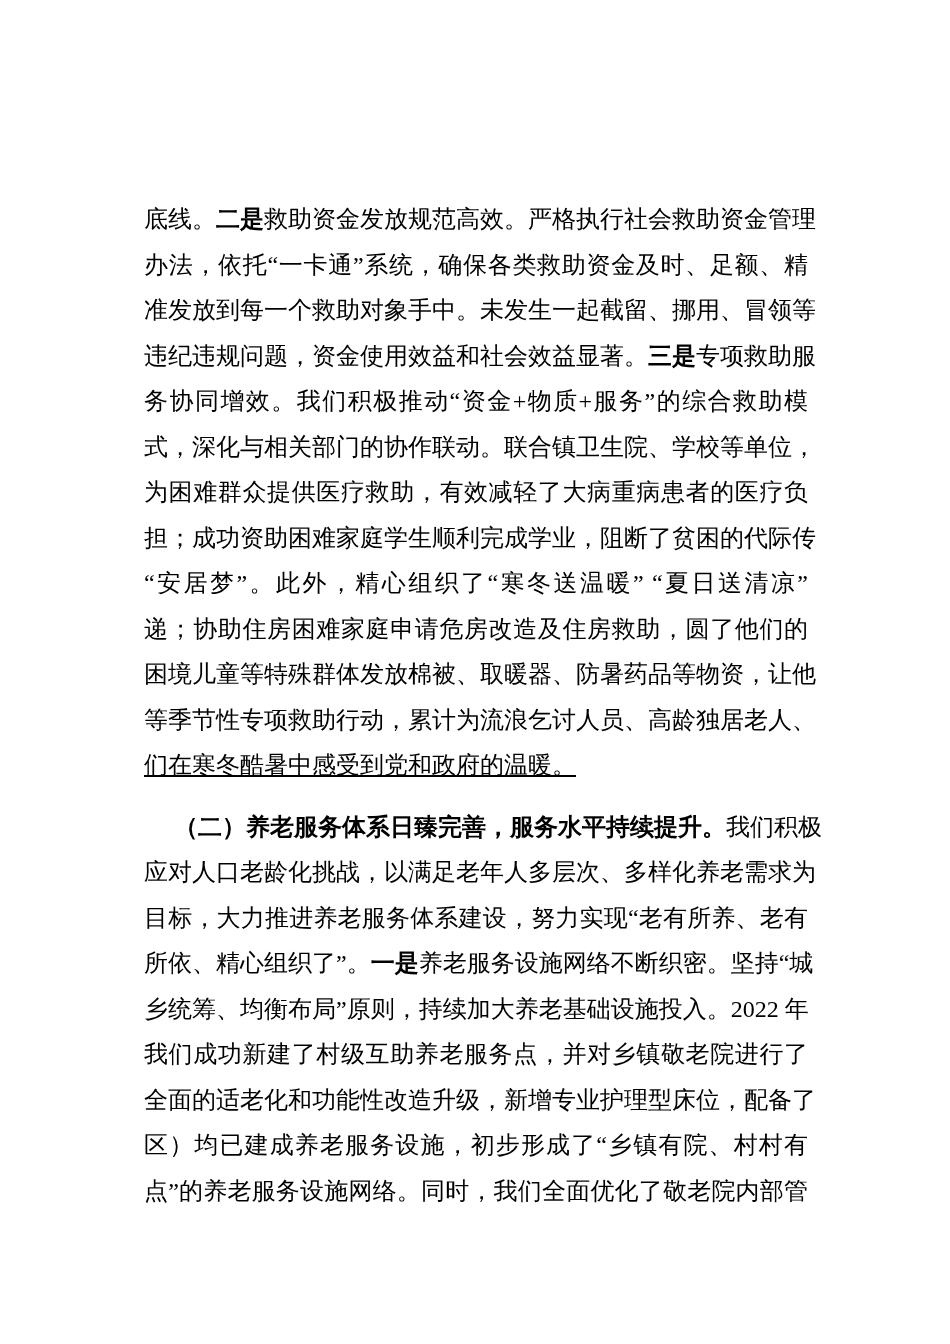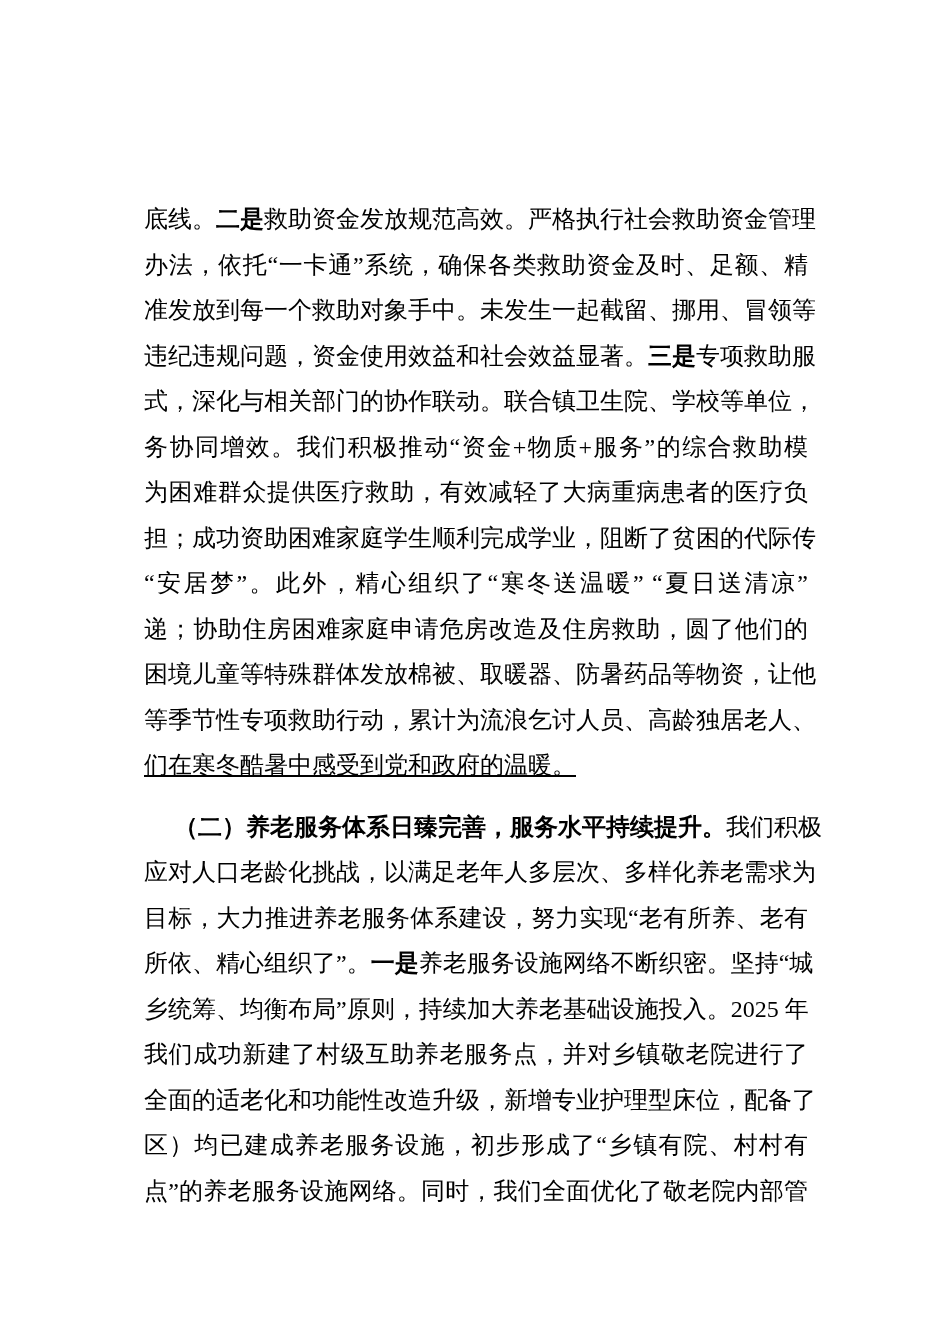--- a/index.html
+++ b/index.html
@@ -53,35 +53,35 @@
 </head>
 <body>
 
 <div class="page">
   <div class="doc-body" style="color: rgb(0, 0, 0);">
       <div class="paragraph">
         <div class="line"><span class="run">底线。</span><span class="run bold">二是</span><span class="run">救助资金发放规范高效。严格执行社会救助资金管理</span></div>
         <div class="line"><span class="run">办法，依托“一卡通”系统，确保各类救助资金及时、足额、精</span></div>
         <div class="line"><span class="run">准发放到每一个救助对象手中。未发生一起截留、挪用、冒领等</span></div>
         <div class="line"><span class="run">违纪违规问题，资金使用效益和社会效益显著。</span><span class="run bold">三是</span><span class="run">专项救助服</span></div>
+        <div class="line"><span class="run">务协同增效。我们积极推动“资金+物质+服务”的综合救助模</span></div>
         <div class="line"><span class="run">式，深化与相关部门的协作联动。联合镇卫生院、学校等单位，</span></div>
-        <div class="line"><span class="run">务协同增效。我们积极推动“资金+物质+服务”的综合救助模</span></div>
         <div class="line"><span class="run">为困难群众提供医疗救助，有效减轻了大病重病患者的医疗负</span></div>
         <div class="line"><span class="run">担；成功资助困难家庭学生顺利完成学业，阻断了贫困的代际传</span></div>
         <div class="line"><span class="run">“安居梦”。此外，精心组织了“寒冬送温暖” “夏日送清凉”</span></div>
         <div class="line"><span class="run">递；协助住房困难家庭申请危房改造及住房救助，圆了他们的</span></div>
         <div class="line"><span class="run">困境儿童等特殊群体发放棉被、取暖器、防暑药品等物资，让他</span></div>
         <div class="line"><span class="run">等季节性专项救助行动，累计为流浪乞讨人员、高龄独居老人、</span></div>
         <div class="line last"><span class="run">们在寒冬酷暑中感受到党和政府的温暖。</span></div>
       </div>
       <div class="paragraph">
         <div class="line indent"><span class="run bold">（二）养老服务体系日臻完善，服务水平持续提升。</span><span class="run">我们积极</span></div>
         <div class="line"><span class="run">应对人口老龄化挑战，以满足老年人多层次、多样化养老需求为</span></div>
         <div class="line"><span class="run">目标，大力推进养老服务体系建设，努力实现“老有所养、老有</span></div>
         <div class="line"><span class="run">所依、精心组织了”。</span><span class="run bold">一是</span><span class="run">养老服务设施网络不断织密。坚持“城</span></div>
-        <div class="line"><span class="run">乡统筹、均衡布局”原则，持续加大养老基础设施投入。2025 年</span></div>
+        <div class="line"><span class="run">乡统筹、均衡布局”原则，持续加大养老基础设施投入。2022 年</span></div>
         <div class="line"><span class="run">我们成功新建了村级互助养老服务点，并对乡镇敬老院进行了</span></div>
         <div class="line"><span class="run">全面的适老化和功能性改造升级，新增专业护理型床位，配备了</span></div>
         <div class="line"><span class="run">区）均已建成养老服务设施，初步形成了“乡镇有院、村村有</span></div>
         <div class="line"><span class="run">点”的养老服务设施网络。同时，我们全面优化了敬老院内部管</span></div>
       </div>
     </div>
 </div>
 
 </body></html>

